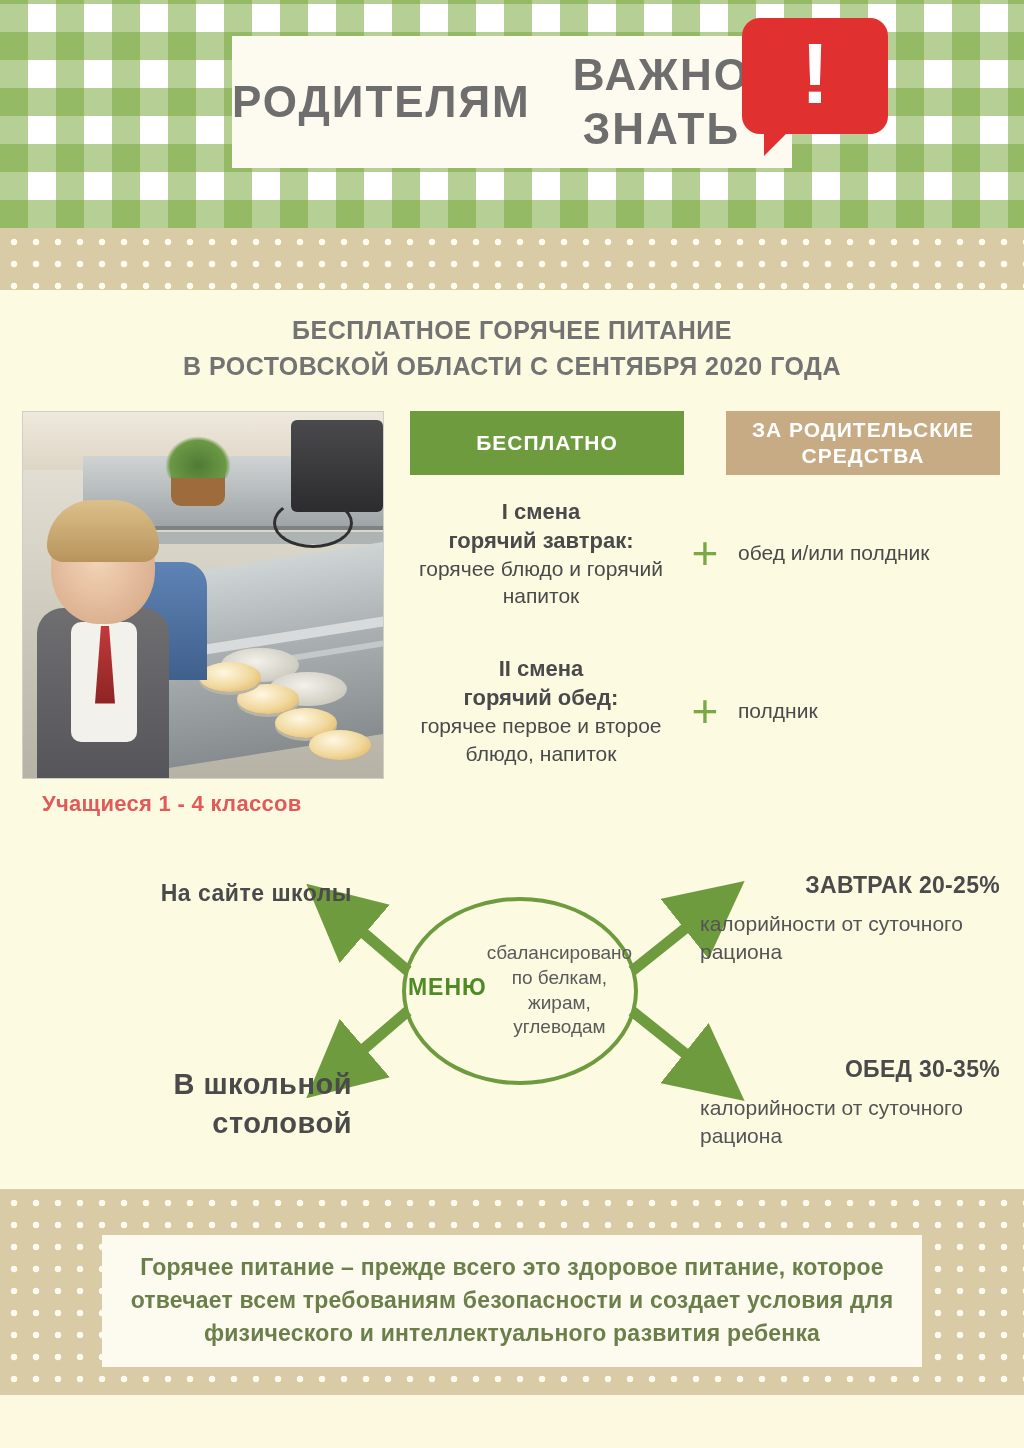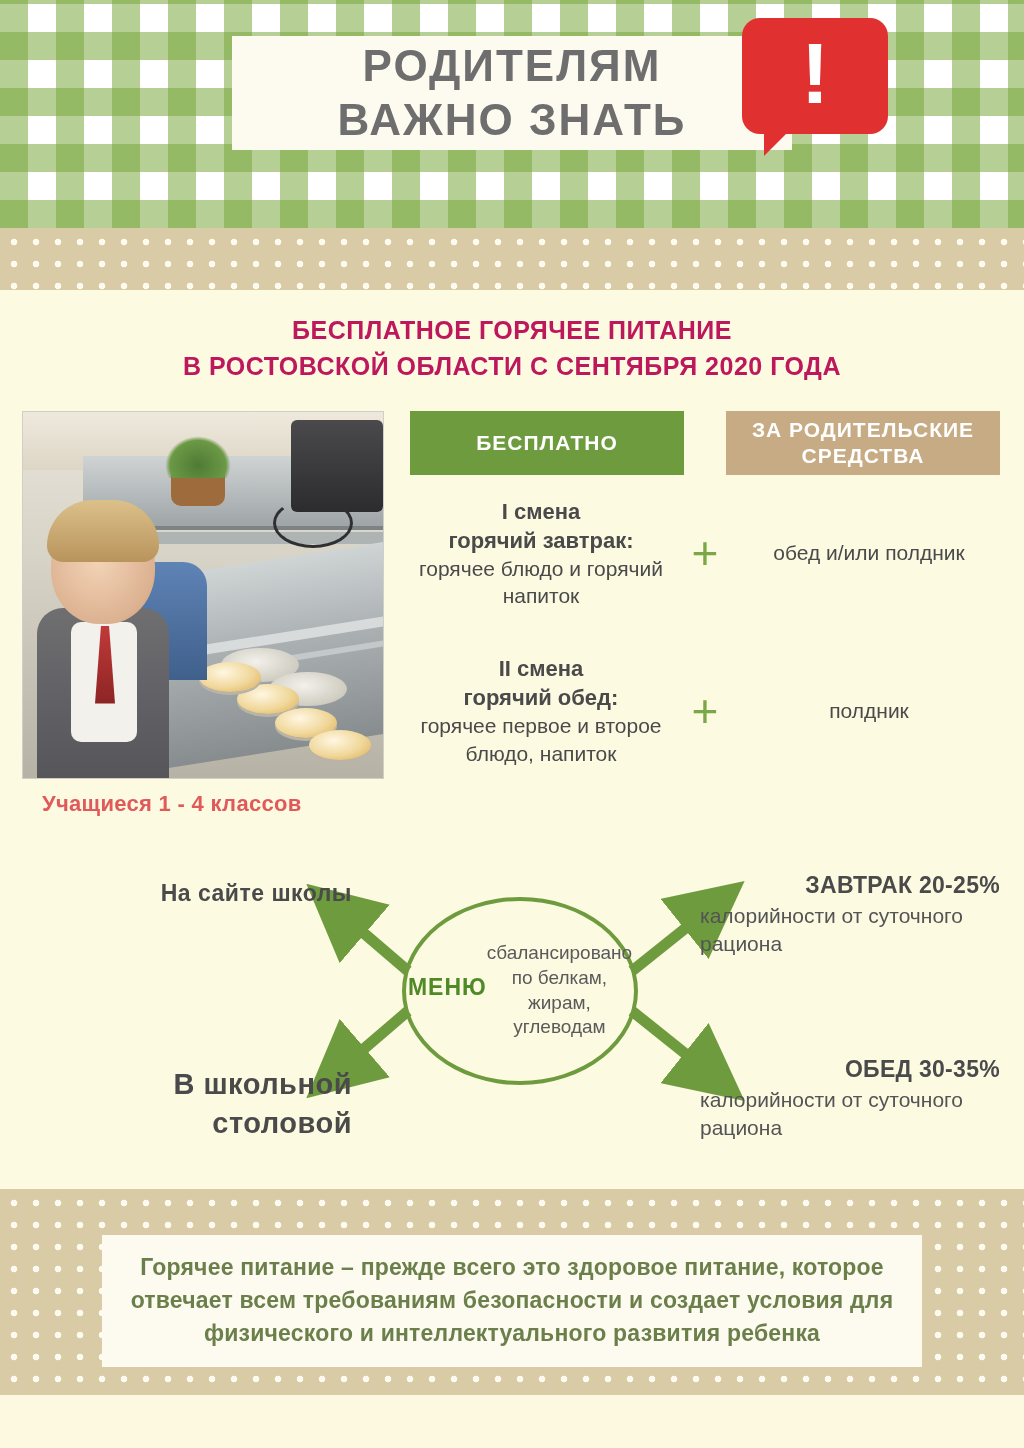--- a/index.html
+++ b/index.html
@@ -28,24 +28,23 @@
       repeating-linear-gradient(90deg,
         rgba(122,168,62,0.55) 0px, rgba(122,168,62,0.55) 28px,
         rgba(0,0,0,0) 28px, rgba(0,0,0,0) 56px);
     overflow: hidden;
   }
   .title-card {
     position: absolute;
     left: 232px;
     top: 36px;
     width: 560px;
-    height: 114px;
+    height: 132px;
     background: #fdfaf0;
     display: flex;
-    flex-direction: column;
     align-items: center;
     justify-content: center;
   }
   .title-line {
     color: #6e6e6e;
     font-weight: bold;
     font-size: 44px;
     letter-spacing: 2px;
     line-height: 1.22;
     text-align: center;
@@ -95,21 +94,21 @@
   
   .main {
     width: 1024px;
     background: #fdfae2;
     padding-top: 22px;
     box-sizing: border-box;
   }
 
   .heading {
     text-align: center;
-    color: #be185d;
+    color: #737373;
     font-weight: bold;
     font-size: 25px;
     letter-spacing: 0.5px;
     line-height: 1.45;
     padding: 0 40px;
   }
 
   
   .row-1 {
     display: flex;
@@ -280,21 +279,21 @@
     width: 66px;
     flex: none;
     text-align: center;
     color: #7aa847;
     font-size: 46px;
     line-height: 1;
     font-weight: 300;
   }
   .meal-right {
     flex: 1;
-    text-align: center;
+    text-align: left;
     color: #4a4a4a;
     font-size: 21px;
     line-height: 1.35;
   }
 
   
   .diagram {
     position: relative;
     width: 1024px;
     height: 330px;
@@ -349,21 +348,21 @@
     text-align: left;
   }
   .lbl-br {
     left: 700px; top: 196px; width: 300px;
     text-align: left;
   }
   .lbl-tr .hd, .lbl-br .hd {
     font-weight: bold; font-size: 23px; letter-spacing: .3px; color: #4a4a4a; text-align: right;
   }
   .lbl-tr .bd, .lbl-br .bd {
-    font-size: 21px; color: #545454; line-height: 1.3; margin-top: 2px;
+    font-size: 21px; color: #545454; line-height: 1.3; margin-top: 10px;
   }
   .arrow-svg { position: absolute; left: 0; top: 0; }
 
   
   .bottom-note {
     position: absolute;
     left: 102px;
     top: 46px;
     width: 820px;
     min-height: 122px;

